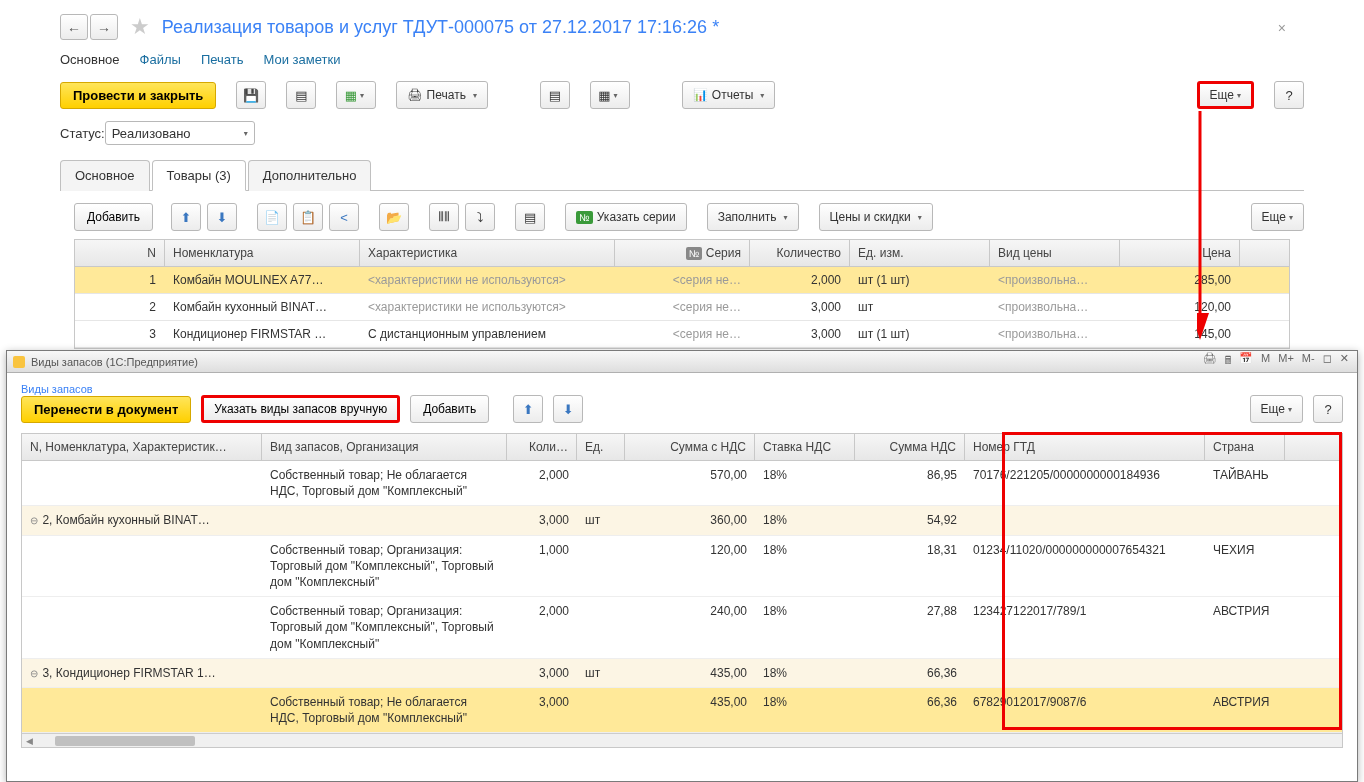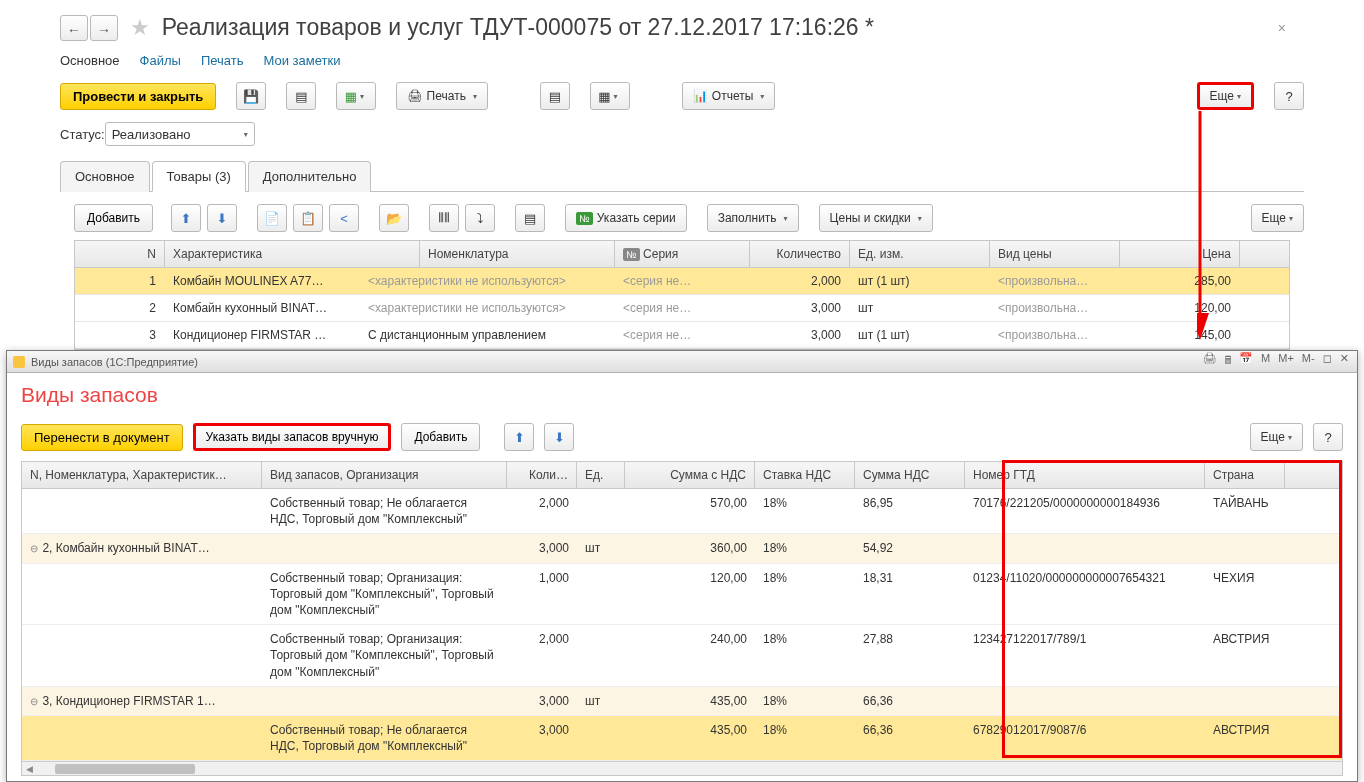--- a/index.html
+++ b/index.html
@@ -2,21 +2,21 @@
 <html><head>
 <meta charset="utf-8">
 <style>
 * { box-sizing: border-box; margin: 0; padding: 0; }
 body { font-family: Arial, sans-serif; font-size: 12px; background: #fff; color: #333; width: 1364px; height: 782px; position: relative; overflow: hidden; }
 .main-window { padding: 14px 60px 0 60px; }
 .title-row { display: flex; align-items: center; gap: 8px; margin-bottom: 12px; }
 .nav-btns { display: flex; gap: 2px; }
 .nav-btn { width: 28px; height: 26px; border: 1px solid #b8b8b8; background: linear-gradient(#fff,#ececec); border-radius: 3px; display: flex; align-items: center; justify-content: center; cursor: pointer; font-size: 14px; color: #555; }
 .star-icon { color: #ccc; font-size: 22px; margin: 0 4px; }
-.page-title { font-size: 23px; color: #404040; }
+.page-title { font-size: 18px; color: #3b82f6; }
 .close-x { position: absolute; top: 20px; right: 78px; color: #999; font-size: 14px; cursor: pointer; }
 .nav-links { display: flex; gap: 20px; margin-bottom: 14px; font-size: 13px; }
 .nav-links span:first-child { color: #333; }
 .nav-links a { color: #1a6ea0; cursor: pointer; }
 .toolbar { display: flex; align-items: center; gap: 20px; margin-bottom: 12px; }
 .btn-yellow { background: linear-gradient(#ffe55a,#ffd000); border: 1px solid #d6a800; border-radius: 3px; padding: 5px 12px; font-size: 13px; font-weight: bold; cursor: pointer; }
 .btn-icon { width: 30px; height: 28px; border: 1px solid #b8b8b8; background: linear-gradient(#fff,#ececec); border-radius: 3px; display: flex; align-items: center; justify-content: center; cursor: pointer; font-size: 13px; }
 .btn-icon-dd { width: 40px; padding-right: 4px; }
 .btn-text { height: 28px; border: 1px solid #b8b8b8; background: linear-gradient(#fff,#ececec); border-radius: 3px; padding: 0 10px; display: flex; align-items: center; gap: 4px; cursor: pointer; }
 .btn-more { height: 28px; border: 1px solid #b8b8b8; background: linear-gradient(#fff,#ececec); border-radius: 3px; padding: 0 10px; display: flex; align-items: center; cursor: pointer; }
@@ -31,52 +31,52 @@
 .inner-toolbar { display: flex; align-items: center; gap: 6px; margin: 12px 0 8px 14px; }
 .grid { border: 1px solid #c8c8c8; margin: 0 0 0 14px; width: 1216px; }
 .grid-header { display: flex; background: linear-gradient(#f6f6f6,#e7e7e7); border-bottom: 1px solid #c8c8c8; }
 .grid-header .cell { padding: 6px 8px; border-right: 1px solid #c8c8c8; font-size: 12px; color: #444; }
 .grid-row { display: flex; border-bottom: 1px solid #e6e6e6; }
 .grid-row .cell { padding: 6px 8px; border-right: 1px solid transparent; font-size: 12px; }
 .grid-row.selected { background: #ffe999; }
 .col-n { width: 90px; text-align: right; }
 .col-nom { width: 195px; }
 .col-char { width: 255px; }
-.col-ser { width: 135px; text-align: left; }
+.col-ser { width: 135px; text-align: right; }
 .col-qty { width: 100px; text-align: right; }
 .col-um { width: 140px; }
 .col-price-type { width: 130px; }
 .col-price { width: 120px; text-align: right; }
 .gray-text { color: #9a9a9a; }
 .arrow-annotation { position: absolute; top: 111px; left: 1197px; pointer-events: none; }
 
 .popup { position: absolute; top: 350px; left: 6px; width: 1352px; height: 432px; background: #fff; border: 1px solid #7a7a7a; box-shadow: 0 2px 8px rgba(0,0,0,.3); }
 .popup-titlebar { height: 22px; background: linear-gradient(#f8f8f8,#dedede); border-bottom: 1px solid #b0b0b0; display: flex; align-items: center; padding: 0 6px; font-size: 11px; color: #555; }
 .popup-title-icon { width: 12px; height: 12px; background: #f9c440; border-radius: 2px; margin-right: 6px; }
 .popup-titlebar-right { margin-left: auto; display: flex; gap: 4px; font-size: 11px; color: #666; }
 .popup-titlebar-right span { cursor: pointer; padding: 0 2px; }
 .popup-body { padding: 10px 14px; }
-.popup-heading { font-size: 21px; color: #ef4444; margin-bottom: 16px; }
+.popup-heading { font-size: 11px; color: #3b82f6; margin-bottom: 0; }
 .popup-toolbar { display: flex; align-items: center; gap: 10px; margin-bottom: 10px; }
 .btn-outlined { height: 28px; border: 1px solid #b8b8b8; background: linear-gradient(#fff,#ececec); border-radius: 3px; padding: 0 12px; display: flex; align-items: center; cursor: pointer; font-size: 12px; }
 .btn-outlined.red-frame { border: 3px solid #e00; padding: 0 10px; }
 .pgrid { border: 1px solid #c8c8c8; position: relative; }
 .pgrid-header { display: flex; background: linear-gradient(#f6f6f6,#e7e7e7); border-bottom: 1px solid #c8c8c8; }
 .pgrid-header .cell { padding: 6px 8px; border-right: 1px solid #c8c8c8; font-size: 12px; color: #444; }
 .pgrid-row { display: flex; border-bottom: 1px solid #eee; }
 .pgrid-row .cell { padding: 6px 8px; font-size: 12px; line-height: 1.35; }
 .pgrid-row.beige { background: #fcf5e4; }
 .pgrid-row.yellow-sel { background: #ffe999; }
 .pc-n { width: 240px; }
 .pc-vid { width: 245px; }
 .pc-qty { width: 70px; text-align: right; }
 .pc-ed { width: 48px; }
 .pc-sum { width: 130px; text-align: right; }
 .pc-vat { width: 100px; }
-.pc-vatsum { width: 110px; }
+.pc-vatsum { width: 110px; text-align: right; }
 .pc-gtd { width: 240px; }
 .pc-country { width: 80px; }
 .red-box-overlay { position: absolute; border: 3px solid #e00; pointer-events: none; }
 .scroll-h { height: 14px; background: #f0f0f0; border-top: 1px solid #ccc; display: flex; align-items: center; }
 .scroll-thumb { height: 10px; width: 140px; background: #c0c0c0; border-radius: 2px; margin-left: 18px; }
 .tree-toggle { color: #888; margin-right: 4px; font-size: 10px; }
 .ic { display:inline-block; }
 .blue { color:#3a77c0;}
 .green { color:#3a9a3a;}
 </style>
@@ -208,22 +208,22 @@
     <div class="spacer"></div>
     <div class="btn-more">
         <span>Еще</span>
         <span class="dd-arrow">▾</span>
       </div>
   </div>
 
   <div class="grid">
     <div class="grid-header">
       <div class="cell col-n">N</div>
+      <div class="cell col-nom">Номенклатура</div>
       <div class="cell col-char">Характеристика</div>
-      <div class="cell col-nom">Номенклатура</div>
       <div class="cell col-ser"><span style="background:#888;color:#fff;padding:1px 3px;border-radius:2px;font-size:10px">№</span> <span>Серия</span></div>
       <div class="cell col-qty">Количество</div>
       <div class="cell col-um">Ед. изм.</div>
       <div class="cell col-price-type">Вид цены</div>
       <div class="cell col-price">Цена</div>
     </div>
     <div class="grid-row selected">
       <div class="cell col-n">1</div>
       <div class="cell col-nom">Комбайн MOULINEX  A77…</div>
       <div class="cell col-char gray-text">&lt;характеристики не используются&gt;</div>
@@ -276,21 +276,21 @@
       <span>M</span>
       <span>M+</span>
       <span>M-</span>
       <span>◻</span>
       <span>✕</span>
     </div>
   </div>
   <div class="popup-body">
     <div class="popup-heading">Виды запасов</div>
     <div class="popup-toolbar">
-      <button class="btn-yellow" style="font-weight:normal">Перенести в документ</button>
+      <button class="btn-yellow" style="font-weight:bold">Перенести в документ</button>
       <button class="btn-outlined red-frame">Указать виды запасов вручную</button>
       <button class="btn-outlined">Добавить</button>
       <div style="width:4px"></div>
       <div class="btn-icon">
           <span class="blue">⬆</span>
         </div>
       <div class="btn-icon">
           <span class="blue">⬇</span>
         </div>
       <div class="spacer"></div>

